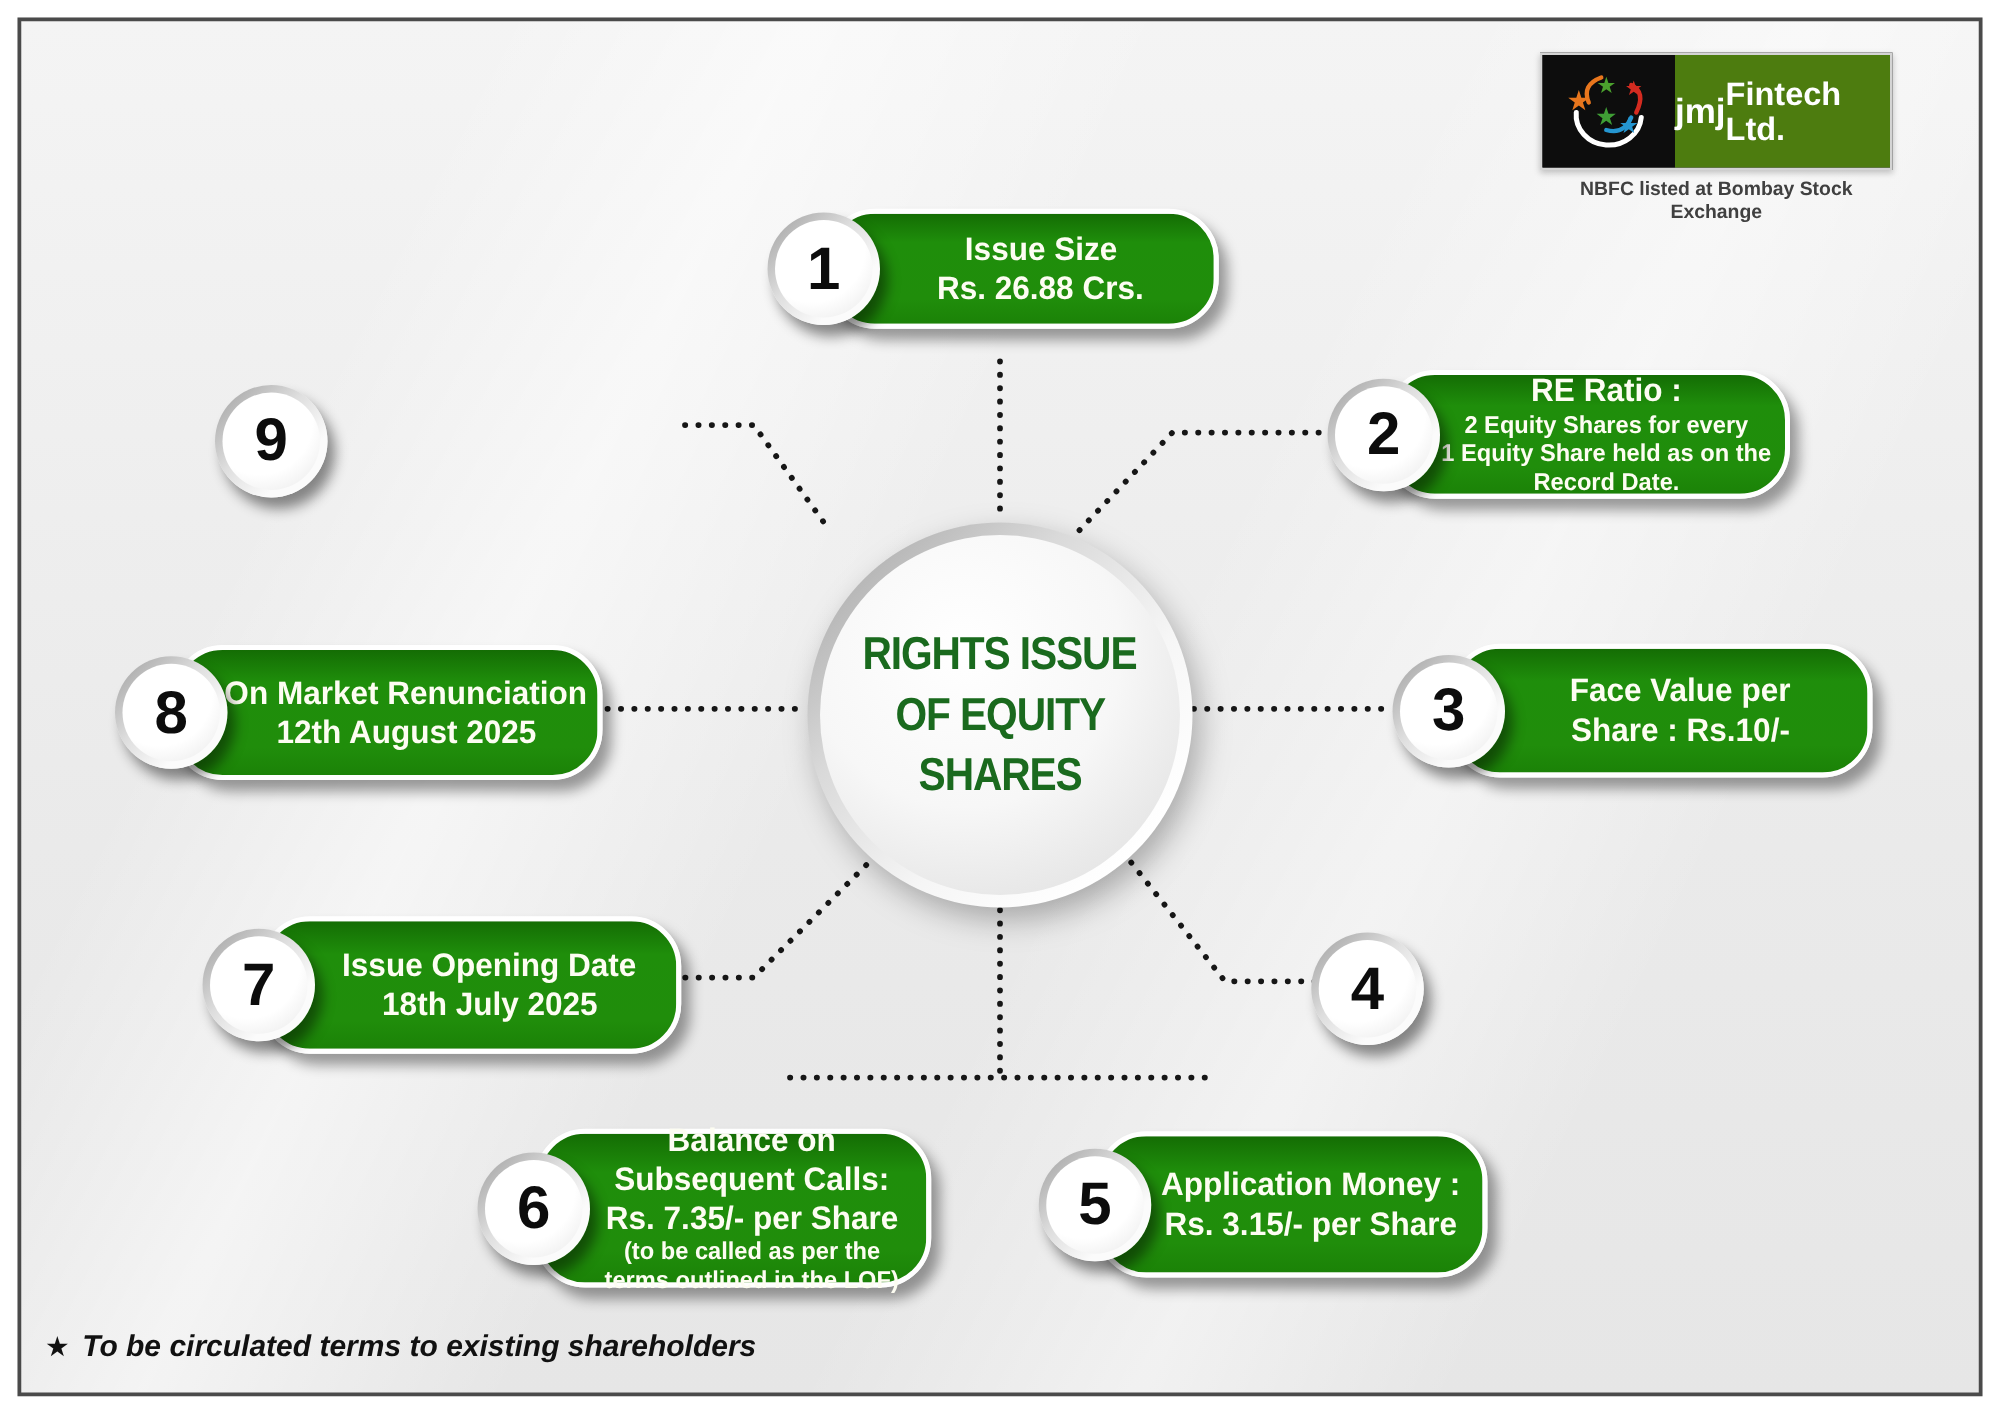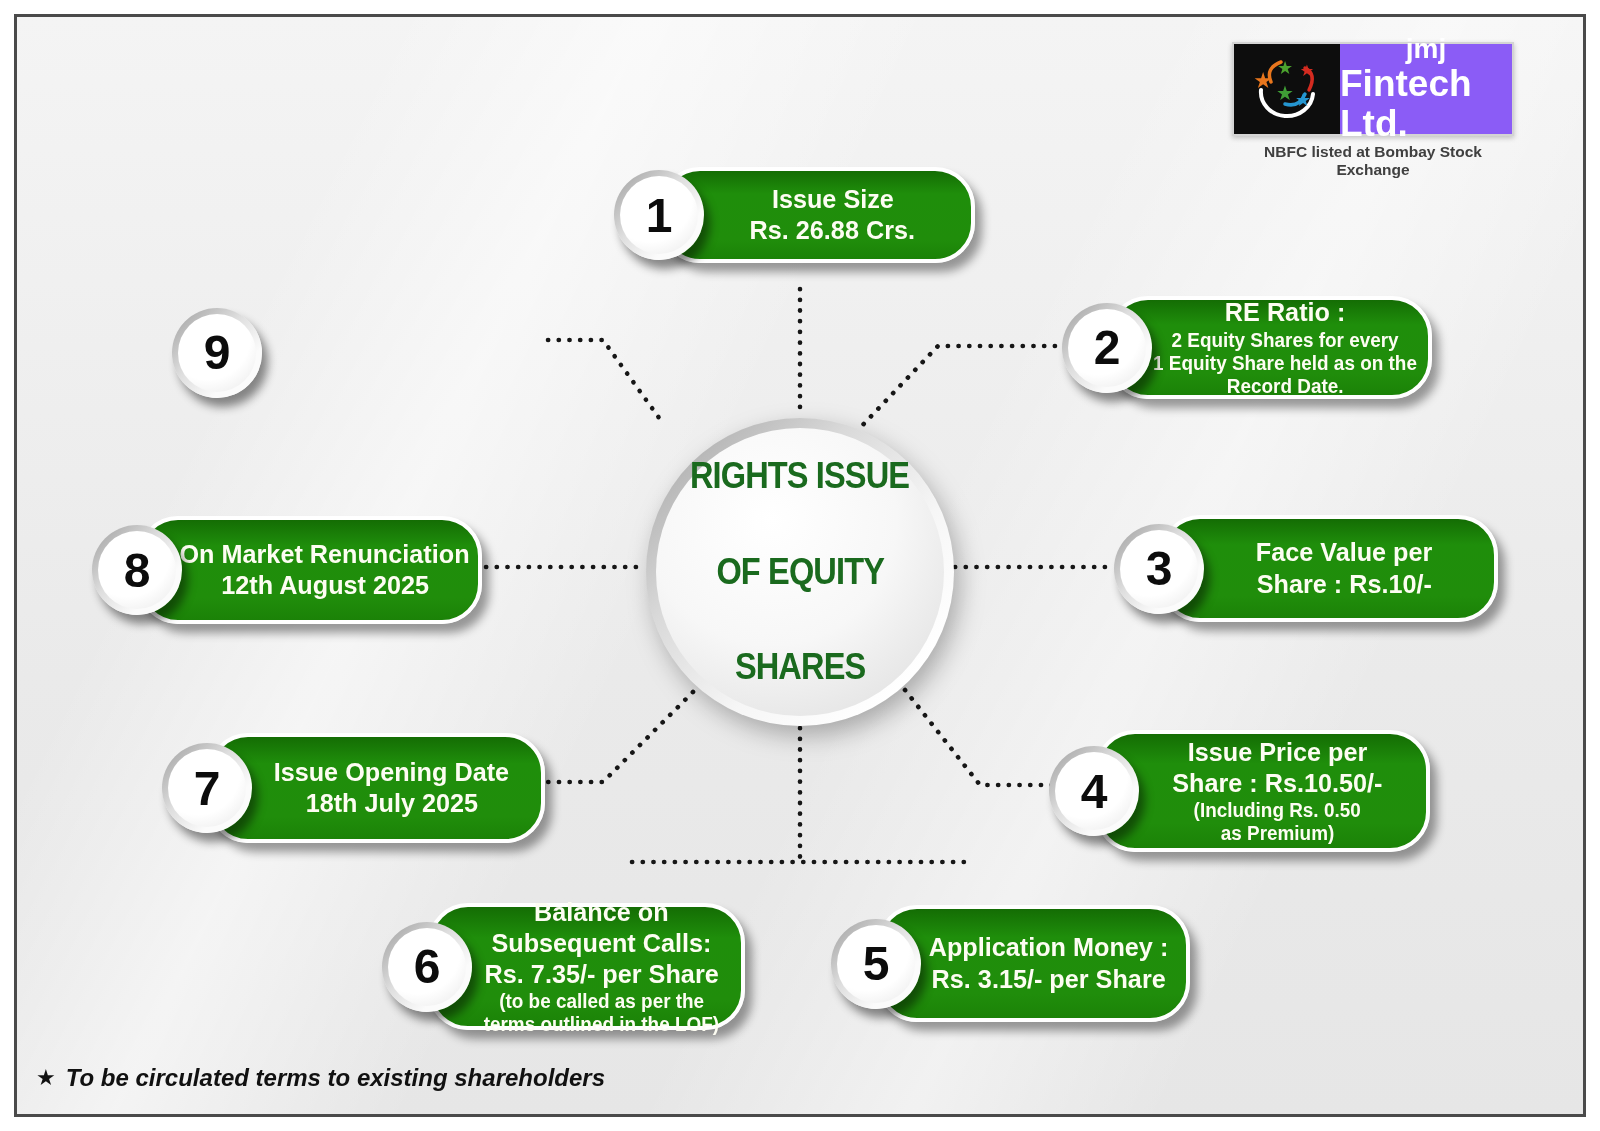--- a/index.html
+++ b/index.html
@@ -19,21 +19,21 @@
   
   .center-circle{
     position:absolute;left:646px;top:418px;width:308px;height:308px;border-radius:50%;
     background:linear-gradient(135deg,#9f9f9f 0%,#d9d9d9 34%,#f6f6f6 62%,#ffffff 85%);
     display:flex;align-items:center;justify-content:center;z-index:2;
     filter:drop-shadow(6px 10px 12px rgba(0,0,0,.28));
   }
   .center-inner{
     width:288px;height:288px;border-radius:50%;
     background:radial-gradient(circle at 40% 32%, #ffffff 0%, #f7f7f7 48%, #e9e9e9 74%, #dcdcdc 100%);
-    display:flex;flex-direction:column;align-items:center;justify-content:center;gap:47px;
+    display:flex;flex-direction:column;align-items:center;justify-content:center;
   }
   .center-title{
     color:#1a6a1e;font-weight:bold;font-size:37px;line-height:1.32;text-align:center;
     transform:scaleX(.88);letter-spacing:-1px;white-space:nowrap;
   }
   
   .pill{position:absolute;z-index:2;}
   .pill-body{
     position:relative;margin-left:46px;height:100%;box-sizing:border-box;
     border:4px solid #ffffff;border-radius:40px;
@@ -58,25 +58,25 @@
     color:#0c0c0c;font-weight:bold;font-size:48px;
   }
   
   .logo-wrap{position:absolute;left:1232px;top:42px;width:282px;z-index:2;}
   .logo{
     display:flex;height:90px;border:2px solid #d4d4d4;background:#0d0d0d;
     box-shadow:0 2px 5px rgba(0,0,0,.22);
   }
   .logo-mark{width:106px;height:100%;background:#0d0d0d;display:flex;align-items:center;justify-content:center;}
   .logo-name{
-    flex:1;background:#8b5cf6;color:#ffffff;display:flex;flex-direction:column;
+    flex:1;background:#4d7c0f;color:#ffffff;display:flex;flex-direction:row;
     align-items:center;justify-content:center;line-height:1.08;
   }
   .logo-name .l1{font-weight:bold;font-size:28px;}
-  .logo-name .l2{font-weight:bold;font-size:37px;}
+  .logo-name .l2{font-weight:bold;font-size:26px;}
   .logo-tagline{margin-top:7px;text-align:center;font-weight:bold;font-size:15.5px;color:#404040;}
   
   .footer-note{position:absolute;left:36px;top:1064px;z-index:2;color:#111;display:flex;align-items:center;gap:10px;}
   .footer-star{font-size:22px;}
   .footer-text{font-size:24px;font-weight:bold;font-style:italic;}
 </style>
 </head>
 <body>
 
 <div class="stage">
@@ -130,26 +130,20 @@
       </div>
     <div class="pill-body">
         <div class="pline">Face Value per</div>
         <div class="pline">Share : Rs.10/-</div>
       </div>
   </div>
 
   <div class="pill" style="left:1049px;top:730px;width:381px;height:122px;">
     <div class="badge">
         <div class="badge-in">4</div>
-      </div>
-    <div class="pill-body">
-        <div class="pline">Issue Price per</div>
-        <div class="pline">Share : Rs.10.50/-</div>
-        <div class="pline sm">(Including Rs. 0.50</div>
-        <div class="pline sm">as Premium)</div>
       </div>
   </div>
 
   <div class="pill" style="left:831px;top:905px;width:359px;height:117px;">
     <div class="badge">
         <div class="badge-in">5</div>
       </div>
     <div class="pill-body">
         <div class="pline">Application Money :</div>
         <div class="pline">Rs. 3.15/- per Share</div>

